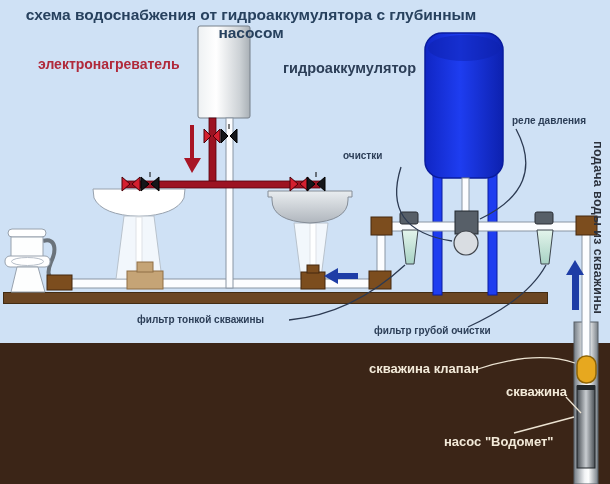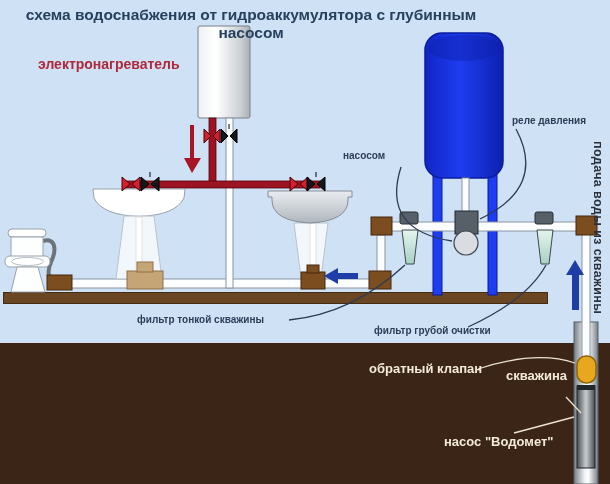--- a/index.html
+++ b/index.html
@@ -198,22 +198,23 @@
     <g fill="none" stroke="#ece3d2" stroke-width="1.3">
       <path d="M 478 369 Q 536 350 575 363"></path>
       <path d="M 566 397 L 581 413"></path>
       <path d="M 514 433 L 574 417"></path>
     </g>
   </svg>
 
   <div id="title">схема водоснабжения от гидроаккумулятора с глубинным насосом</div>
 
   <div class="lbl lbl-red" style="left:38px;top:57px;">электронагреватель</div>
+  <div class="lbl lbl-big" style="left:283px;top:61px;">гидроаккумулятор</div>
   <div class="lbl lbl-dark" style="left:512px;top:115px;">реле давления</div>
-  <div class="lbl lbl-dark" style="left:343px;top:150px;">насосом</div>
+  <div class="lbl lbl-dark" style="left:343px;top:150px;">очистки</div>
   <div class="lbl lbl-dark" style="left:137px;top:314px;">фильтр тонкой скважины</div>
   <div class="lbl lbl-dark" style="left:362px;top:325px;margin-left:12px;">фильтр грубой очистки</div>
-  <div class="lbl lbl-light" style="left:369px;top:362px;">обратный клапан</div>
-  <div class="lbl lbl-light" style="left:506px;top:369px;">скважина</div>
+  <div class="lbl lbl-light" style="left:369px;top:362px;">скважина клапан</div>
+  <div class="lbl lbl-light" style="left:506px;top:385px;">скважина</div>
   <div class="lbl lbl-light" style="left:444px;top:435px;">насос "Водомет"</div>
   <div id="vtext">подача воды из скважины</div>
 
 </div>
 
 </body></html>

